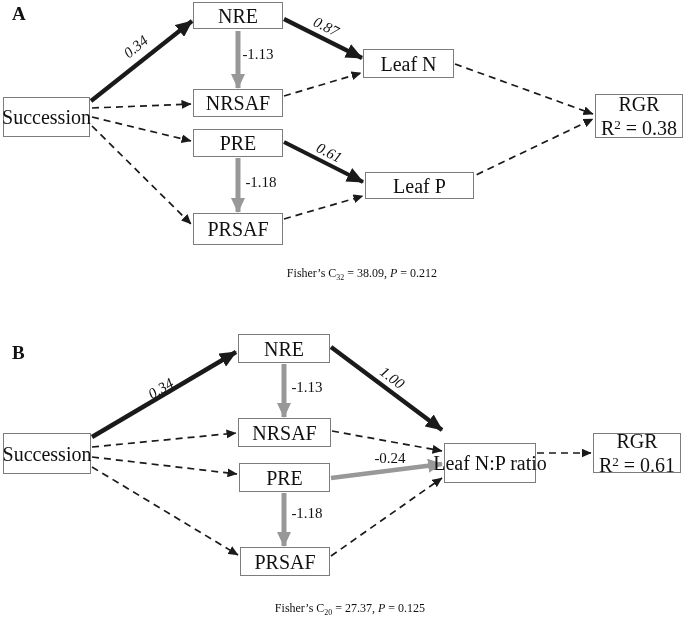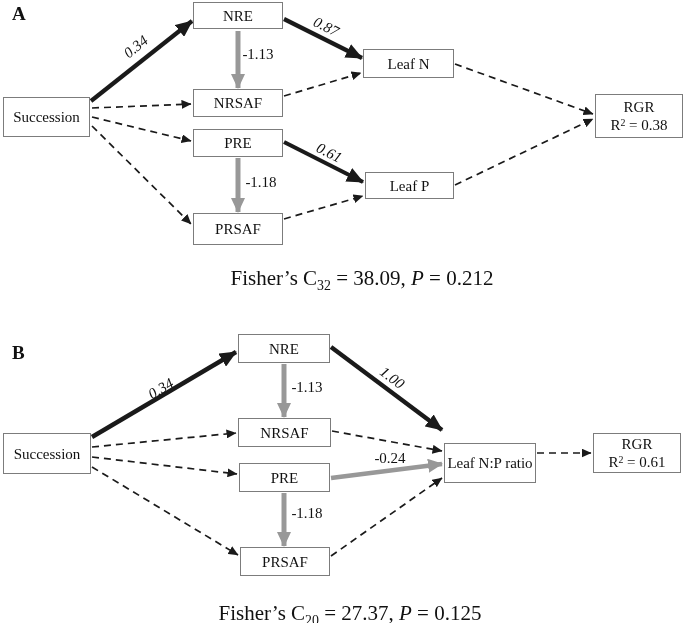--- a/index.html
+++ b/index.html
@@ -5,30 +5,30 @@
   html,body { margin:0; padding:0; background:#ffffff; }
   .figure {
     position:relative; width:685px; height:623px; background:#ffffff;
     font-family:"Liberation Serif", serif; color:#111111; overflow:hidden;
   }
   svg.arrows { position:absolute; left:0; top:0; z-index:1; }
   .box {
     position:absolute; box-sizing:border-box; z-index:2;
     border:1.5px solid #7c7c7c; background:#ffffff;
     display:flex; flex-direction:column; align-items:center; justify-content:center;
-    text-align:center; font-size:15px; line-height:1.2; white-space:nowrap;
+    text-align:center; font-size:20px; line-height:1.2; white-space:nowrap;
   }
   .panel-letter { position:absolute; z-index:3; font-weight:bold; font-size:19px; }
   .elabel {
     position:absolute; z-index:3; font-size:15px; white-space:nowrap;
     transform:translate(-50%,-50%) rotate(var(--r,0deg));
   }
   .elabel.it { font-style:italic; }
   .caption {
-    position:absolute; z-index:3; font-size:21px; white-space:pre;
+    position:absolute; z-index:3; font-size:12px; white-space:pre;
     transform:translateX(-50%);
   }
   .caption i { font-style:italic; }
   sub { font-size:0.66em; vertical-align:-0.35em; }
   sup { font-size:0.66em; vertical-align:0.45em; }
   .pre { white-space:pre;margin-top:12px; }
   .rgr-line2 { white-space:pre; }
 </style>
 </head>
 <body>
@@ -87,21 +87,21 @@
     </div>
   <div class="box" style="left:193px; top:129px; width:90px; height:28px">
       <span>PRE</span>
     </div>
   <div class="box" style="left:193px; top:213px; width:90px; height:32px">
       <span>PRSAF</span>
     </div>
   <div class="box" style="left:363px; top:49px;  width:91px; height:29px">
       <span>Leaf N</span>
     </div>
-  <div class="box" style="left:365px; top:172px; width:89px; height:27px">
+  <div class="box" style="left:365px; top:172px; width:109px; height:27px">
       <span>Leaf P</span>
     </div>
   <div class="box" style="left:595px; top:94px;  width:88px; height:44px">
     <div>RGR</div>
     <div class="rgr-line2"><span>R</span><sup>2</sup><span class="pre"> = 0.38</span></div>
   </div>
 
   <div class="elabel it" style="left:136px; top:47px;  --r:-39deg">0.34</div>
   <div class="elabel it" style="left:326px; top:27px;  --r:26deg">0.87</div>
   <div class="elabel" style="left:258px; top:54px">-1.13</div>

